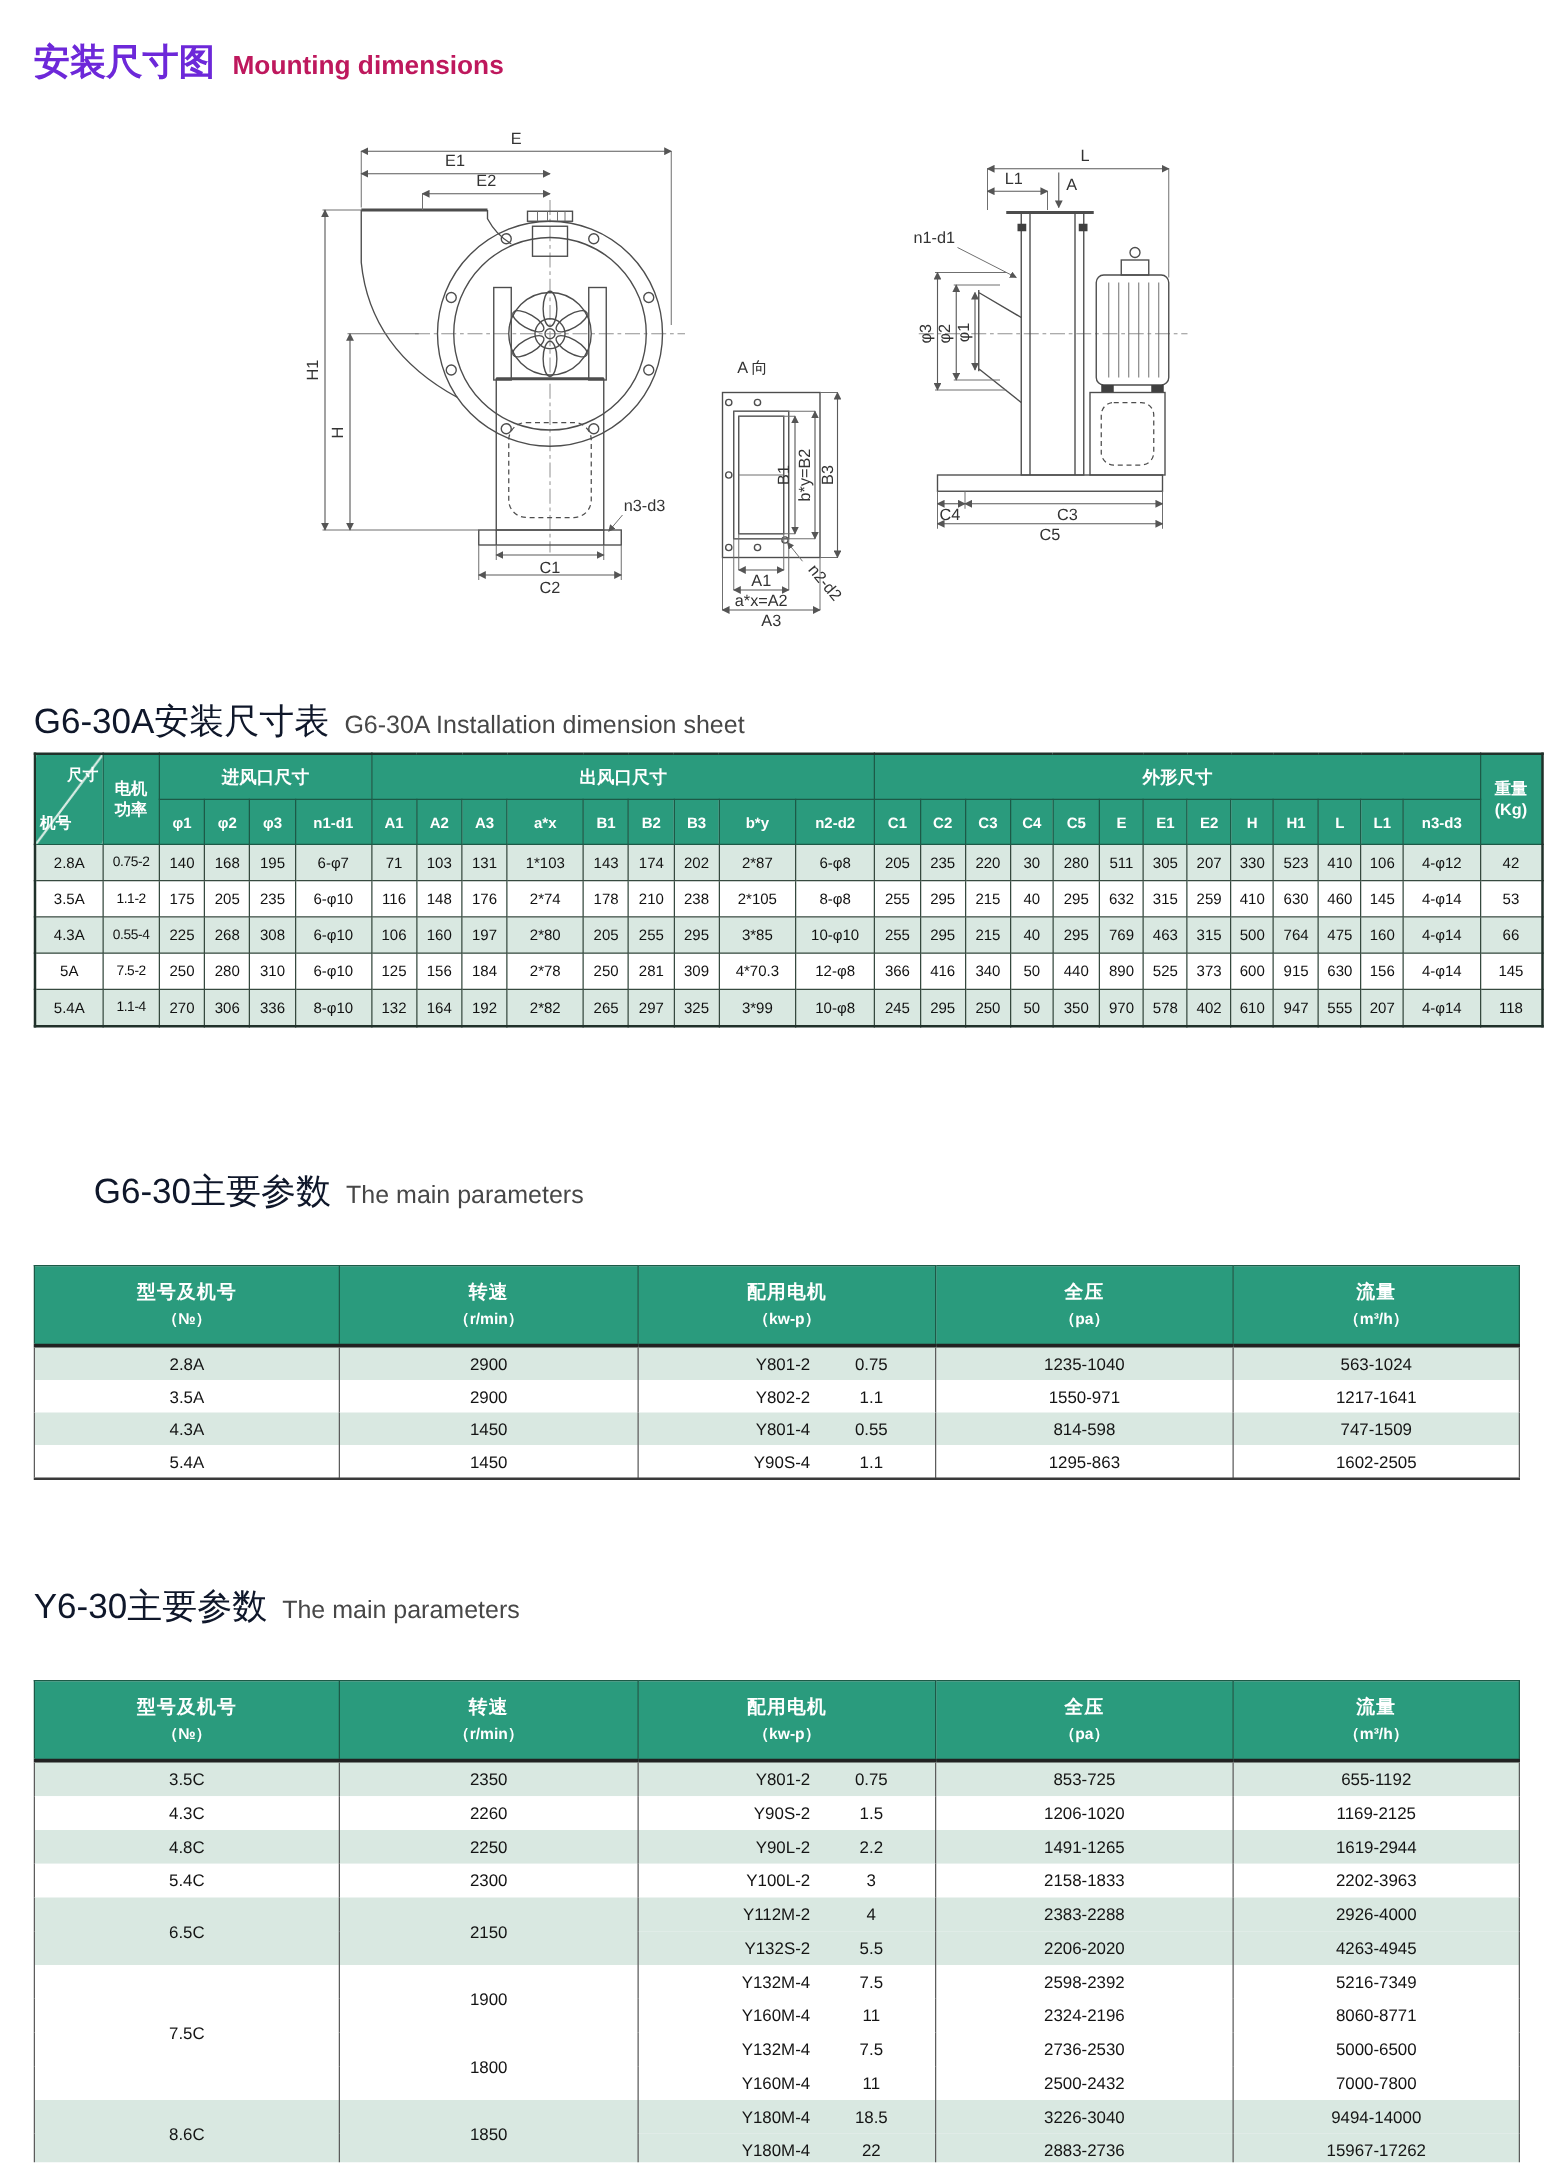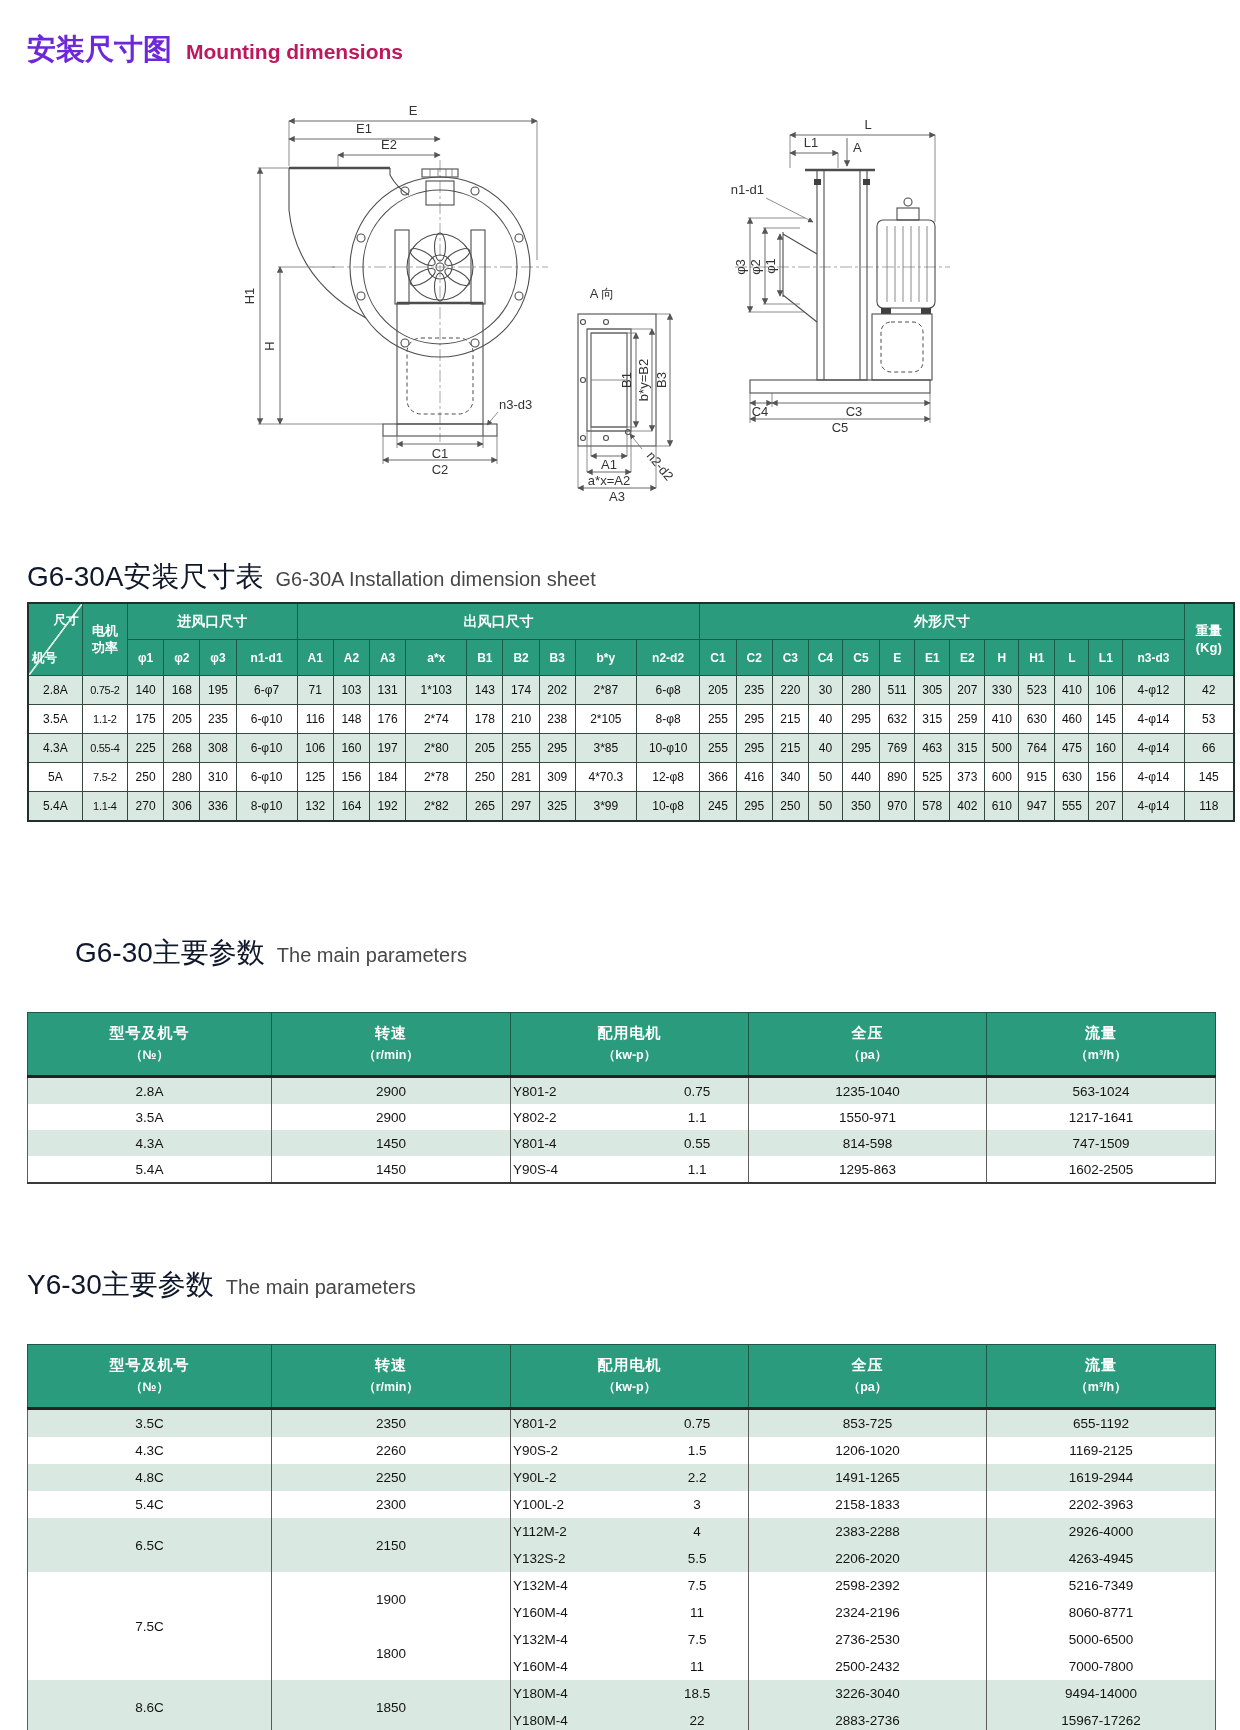--- a/index.html
+++ b/index.html
@@ -54,21 +54,21 @@
                 vertical-align:middle;padding:0;border-bottom:3px solid #222;}
   .h-zh{display:block;font-size:15px;font-weight:bold;letter-spacing:1px;}
   .h-un{display:block;font-size:12.5px;font-weight:bold;margin-top:4px;}
   #t2 td,#t3 td{height:26px;font-size:13.5px;color:#141414;text-align:center;
       border-left:1px solid #5c5c5c;border-right:1px solid #5c5c5c;border-top:none;border-bottom:none;
       padding:0 2px;background:#fff;vertical-align:middle;}
   #t3 td{height:27px;}
   #t2 tr.shade td,#t3 tr.shade td{background:#d9e8e1;}
   tr.bstart td{border-top:2px solid #3f3f3f;}
   .mrow{display:flex;width:100%;}
-  .mrow span:first-child{width:58%;text-align:left;}
+  .mrow span:first-child{width:58%;text-align:right;}
   .mrow span:last-child{width:42%;text-align:center;}
 </style>
 </head>
 <body>
 
 <div class="page">
 
   <div class="pagetitle">
     <span class="zh">安装尺寸图</span><span class="en">Mounting dimensions</span>
   </div>

